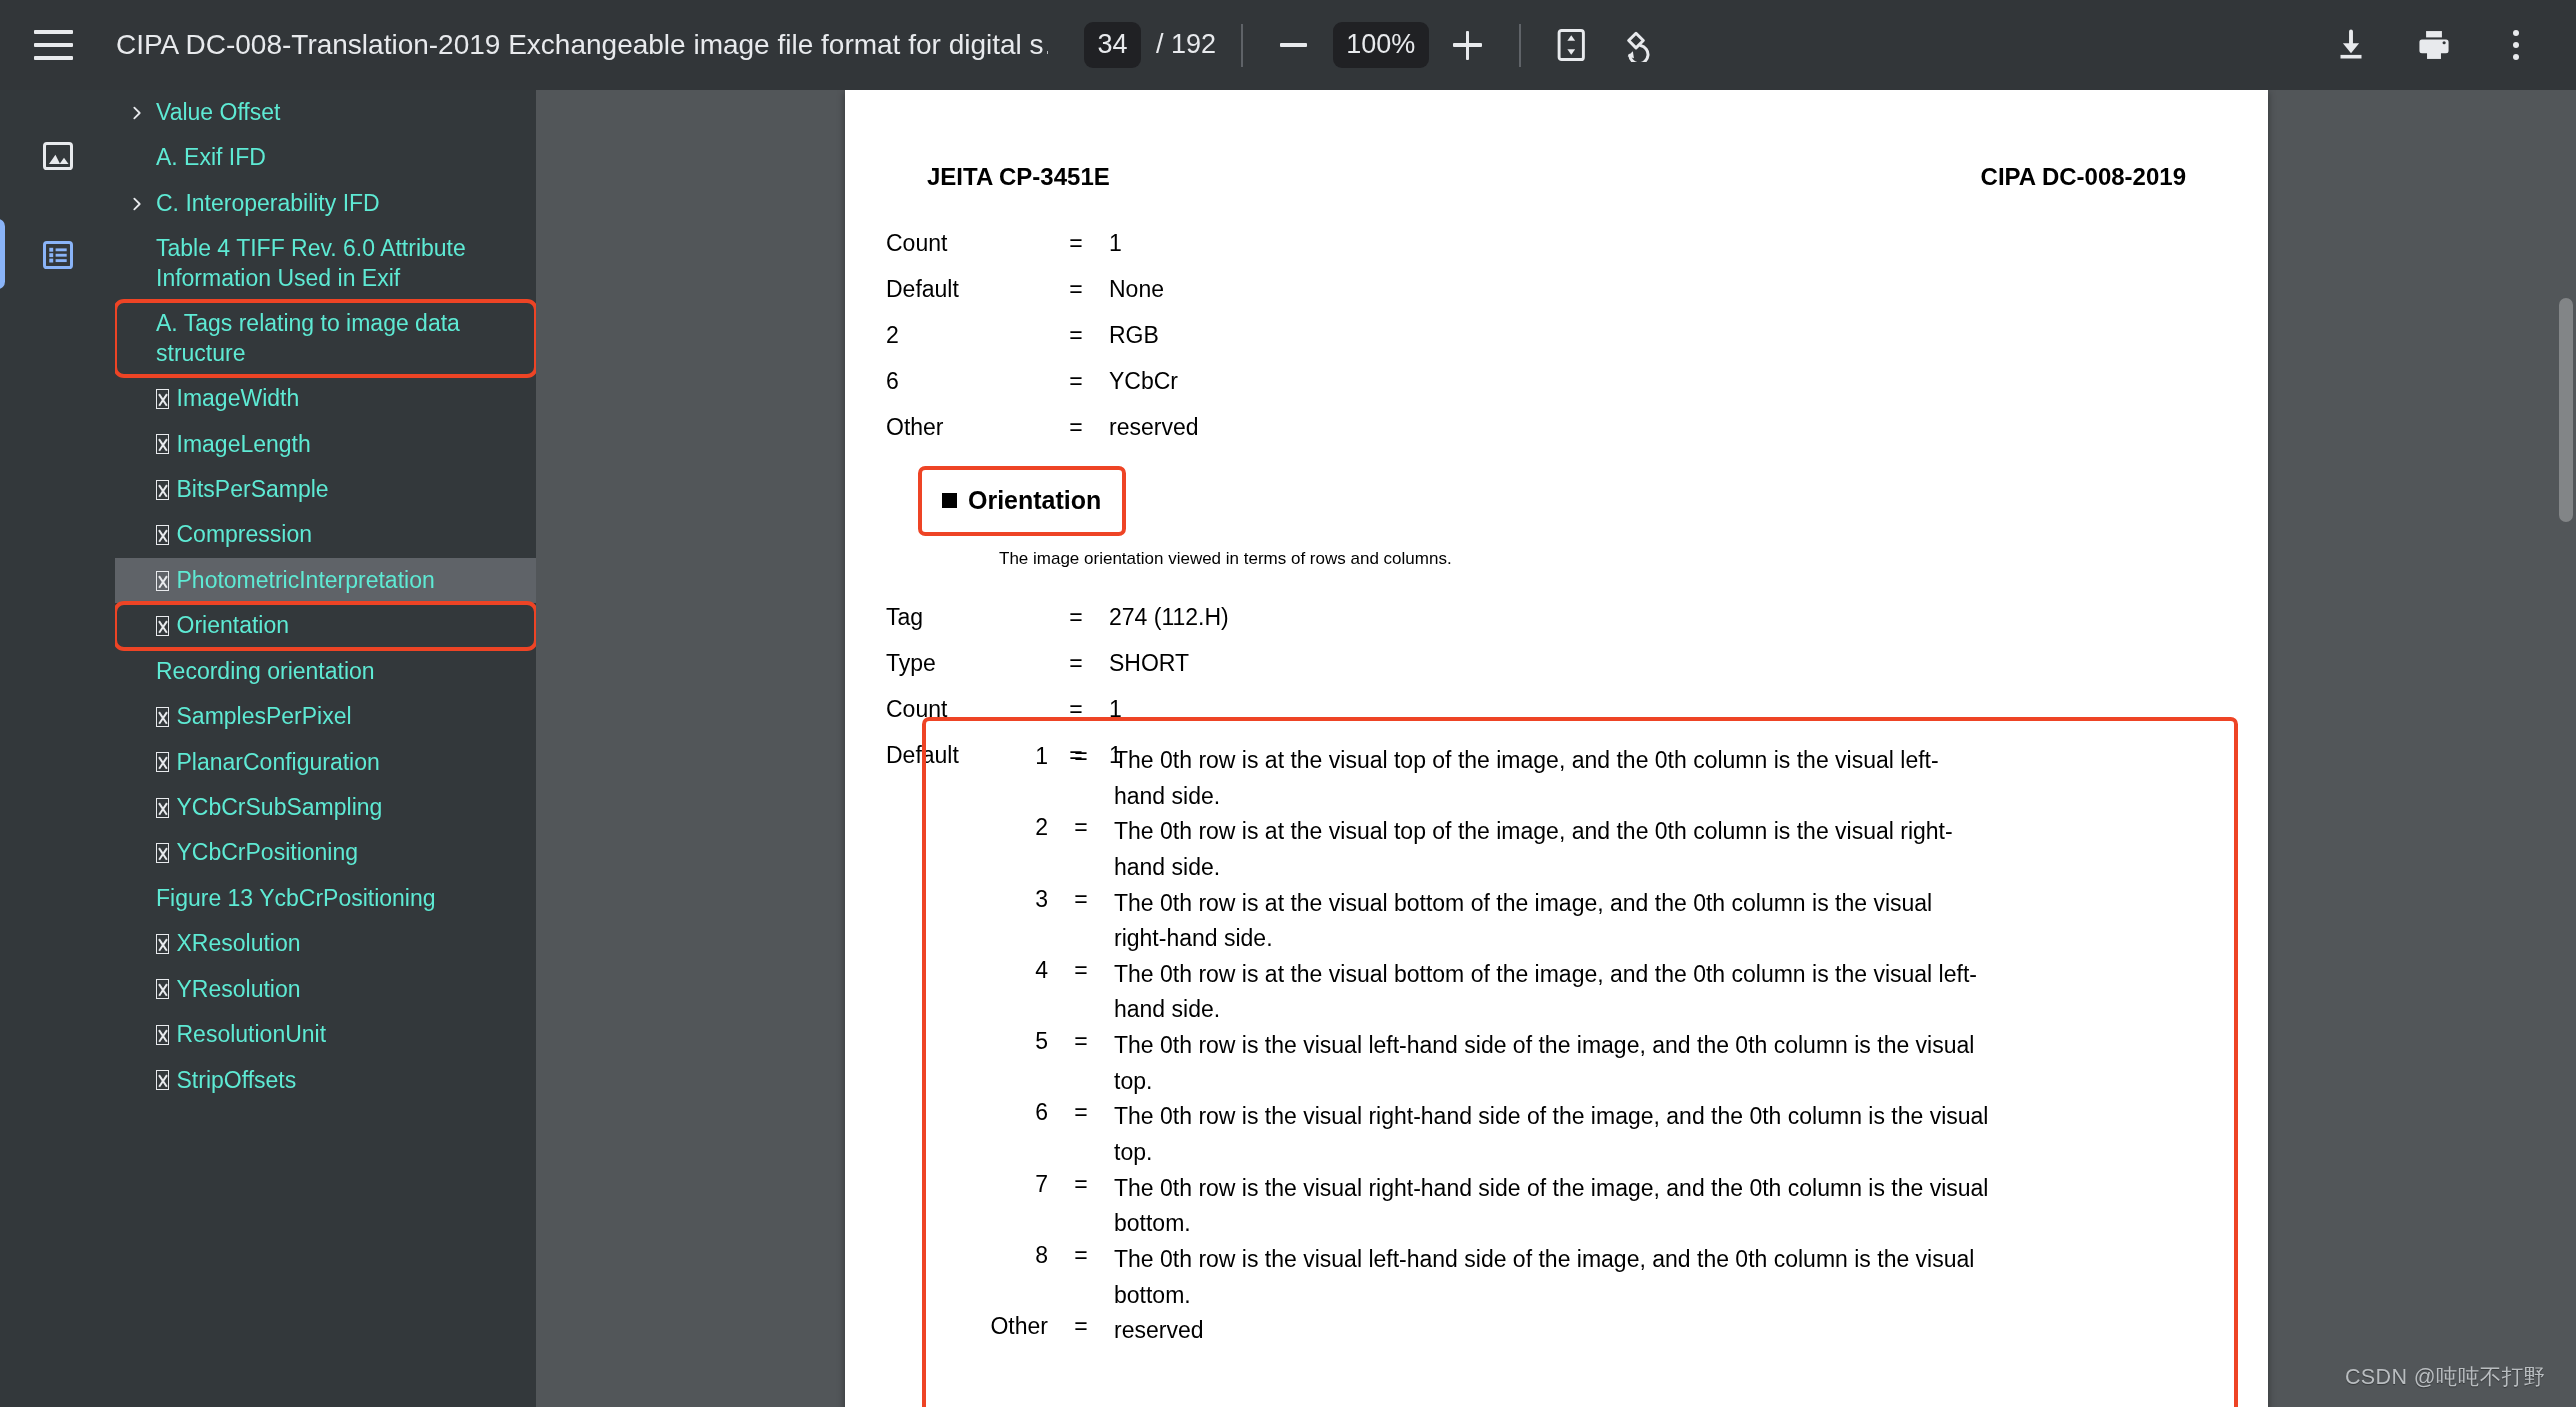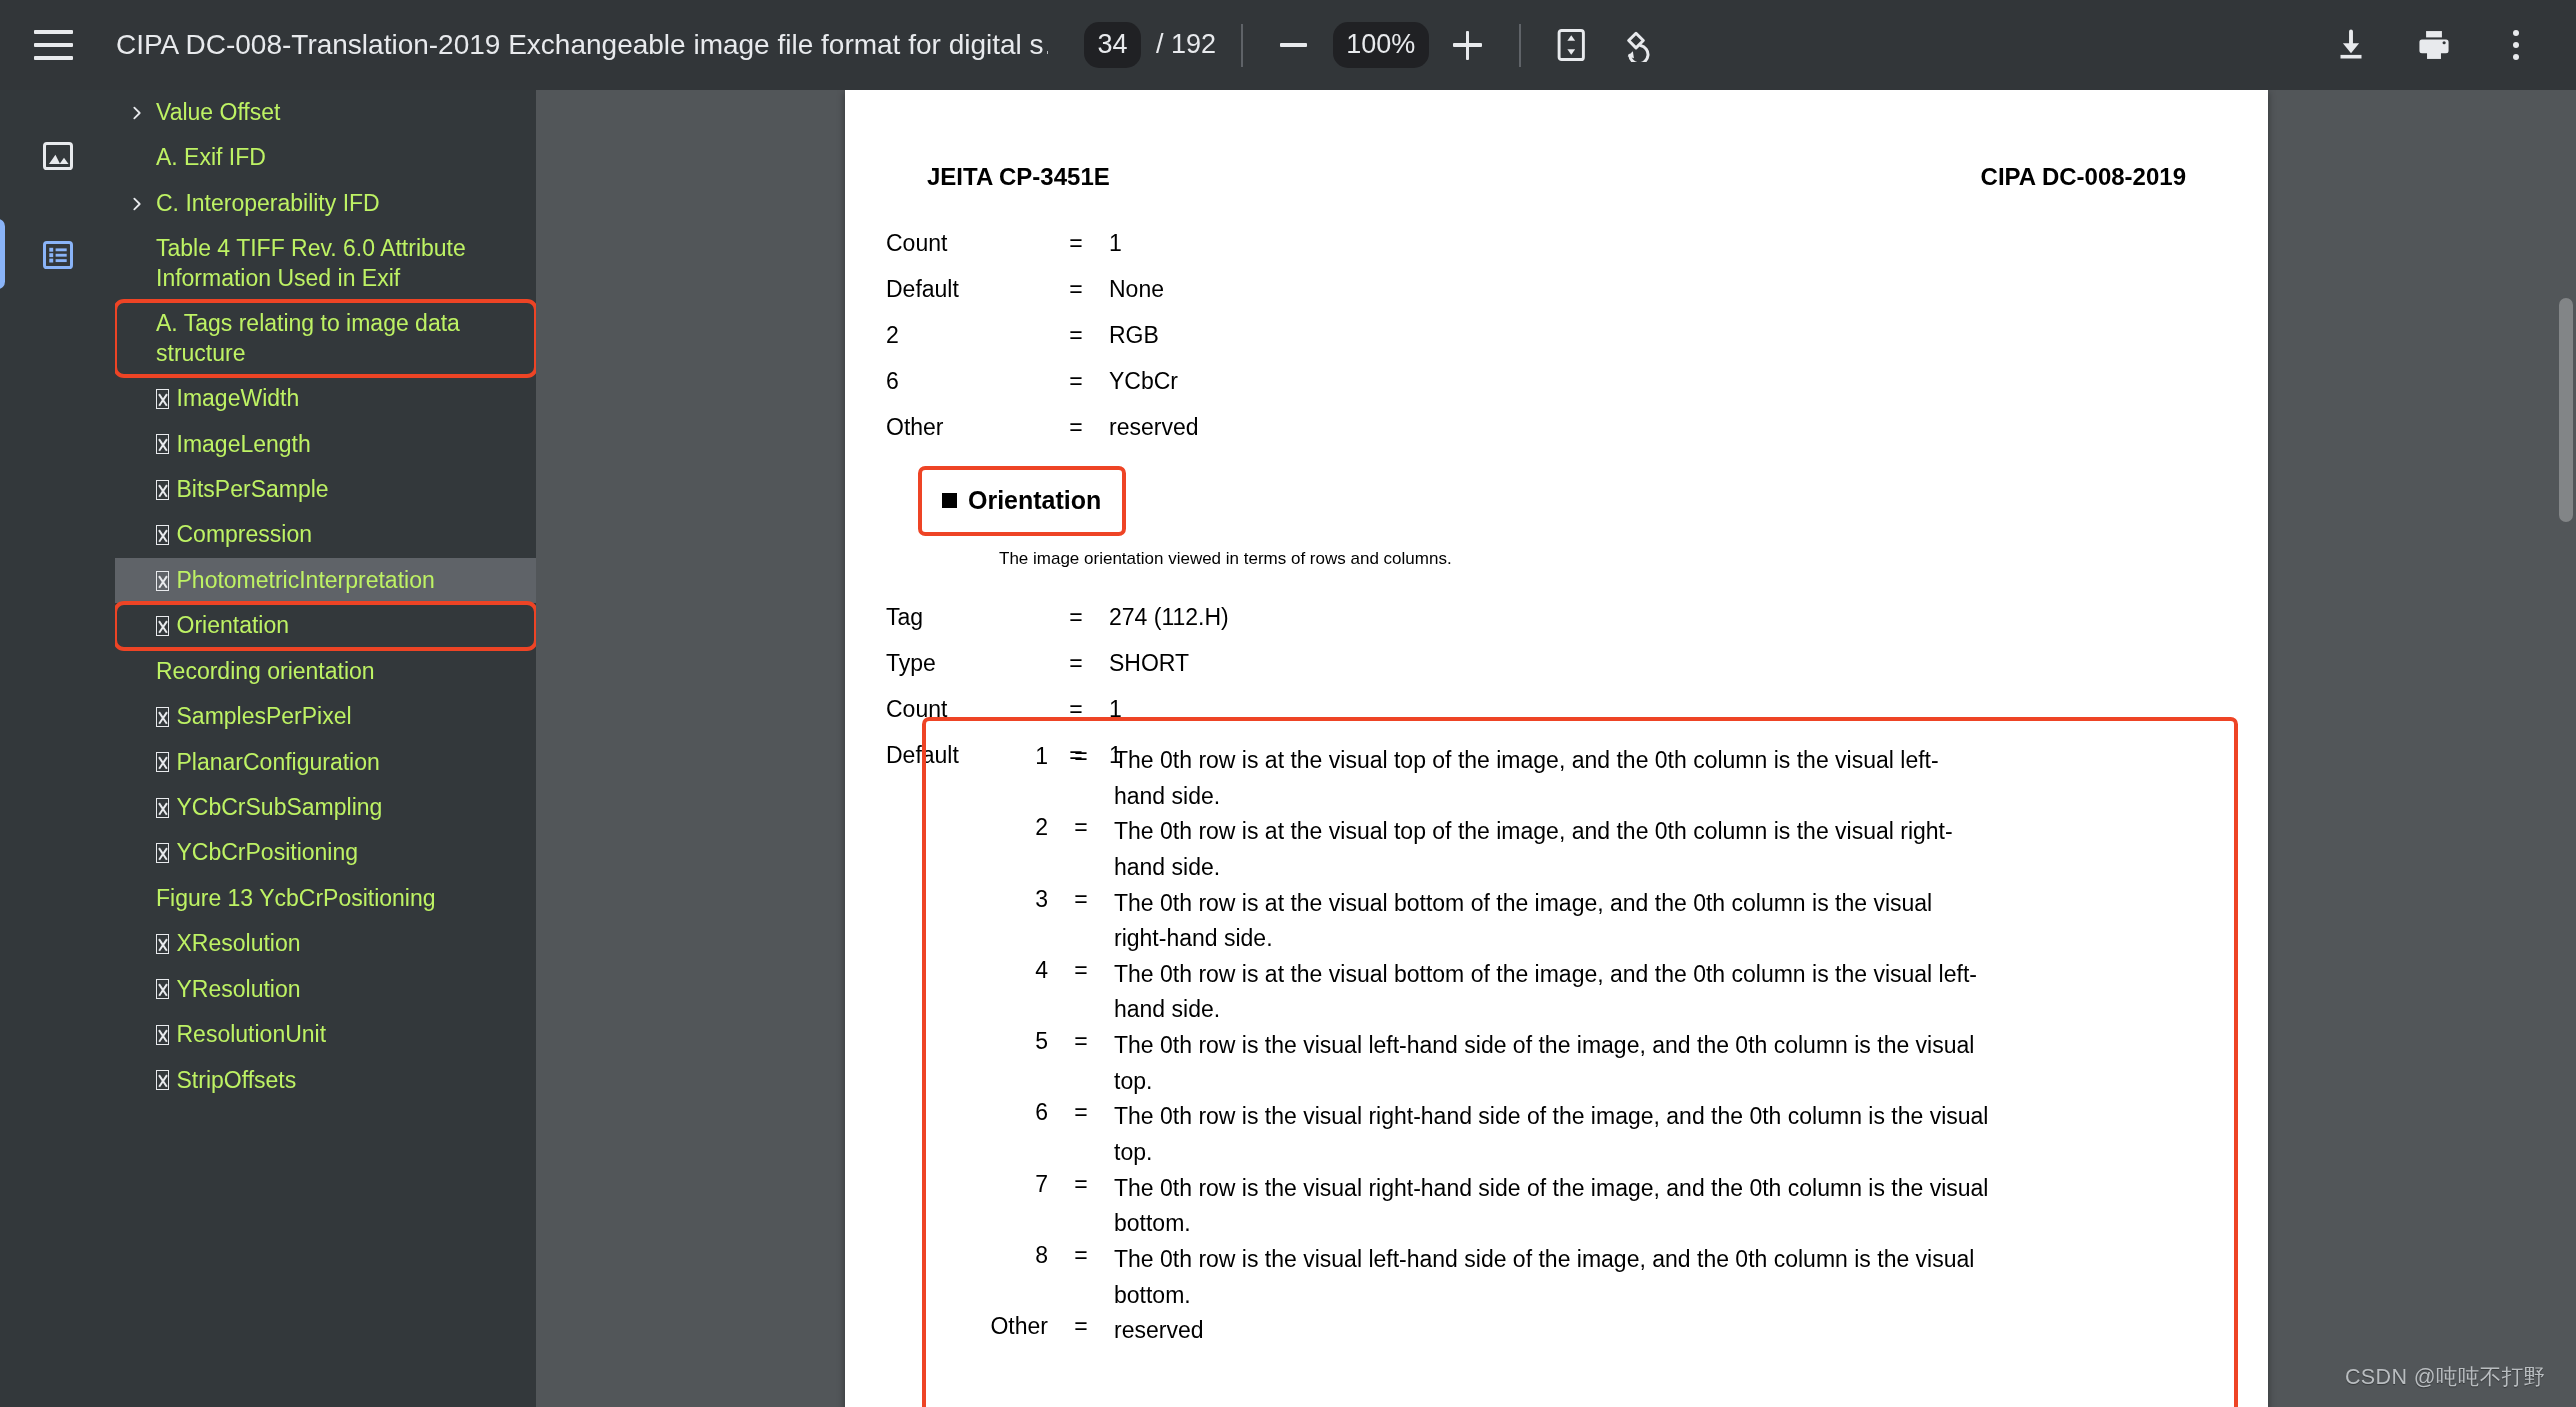--- a/index.html
+++ b/index.html
@@ -36,21 +36,21 @@
     max-width: 932px;
   }
 
   .tb-group { display: flex; align-items: center; }
 
   .numbox {
     background: #202124;
     color: #e8eaed;
     font-size: 27px;
     padding: 6.3px 13.4px 8px 13.4px;
-    border-radius: 15px;
+    border-radius: 9px;
     min-width: 52px;
     text-align: center;
     border: none;
     font-family: "Liberation Sans", sans-serif;
   }
   .slash {
     color: #e8eaed;
     font-size: 27px;
     margin-left: 15.2px;
     text-align: center;
@@ -104,21 +104,21 @@
   #sidebar {
     position: absolute; left: 115px; top: 90px;
     width: 421px; height: 1318px;
     background: #33383b;
     overflow: hidden;
     z-index: 20;
   }
   .tree { padding-top: 0px; }
   .node {
     position: relative;
-    color: #bef264;
+    color: #5eead4;
     font-size: 23px;
     line-height: 1.28;
     padding: 8px 20px 8px 41px;
     cursor: pointer;
     word-wrap: break-word;
   }
   .node .caret {
     position: absolute; left: 12.5px; top: 10px;
     width: 20px; height: 20px;
     color: #e8eaed;

